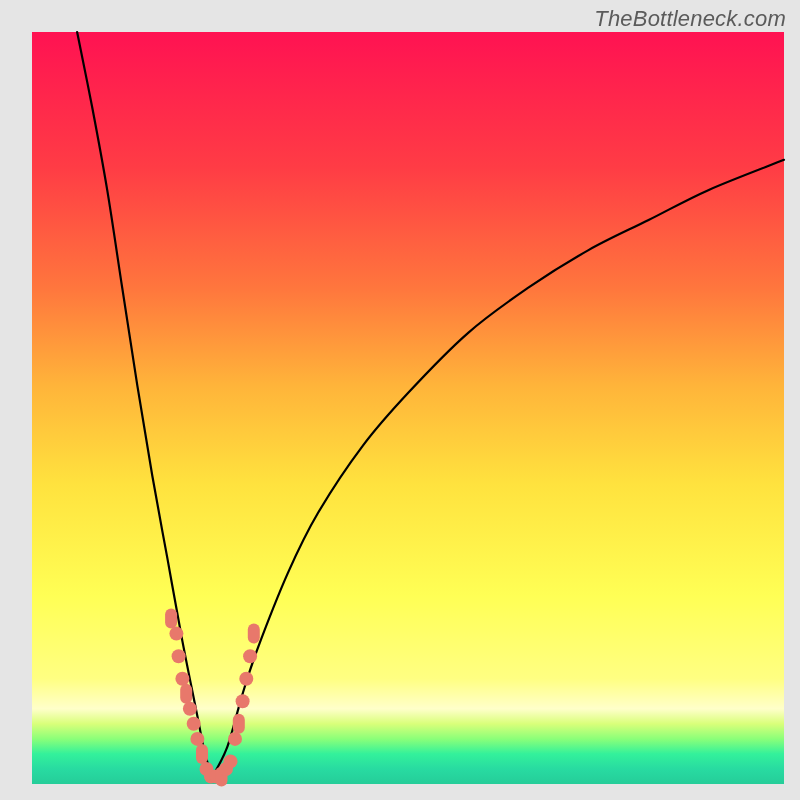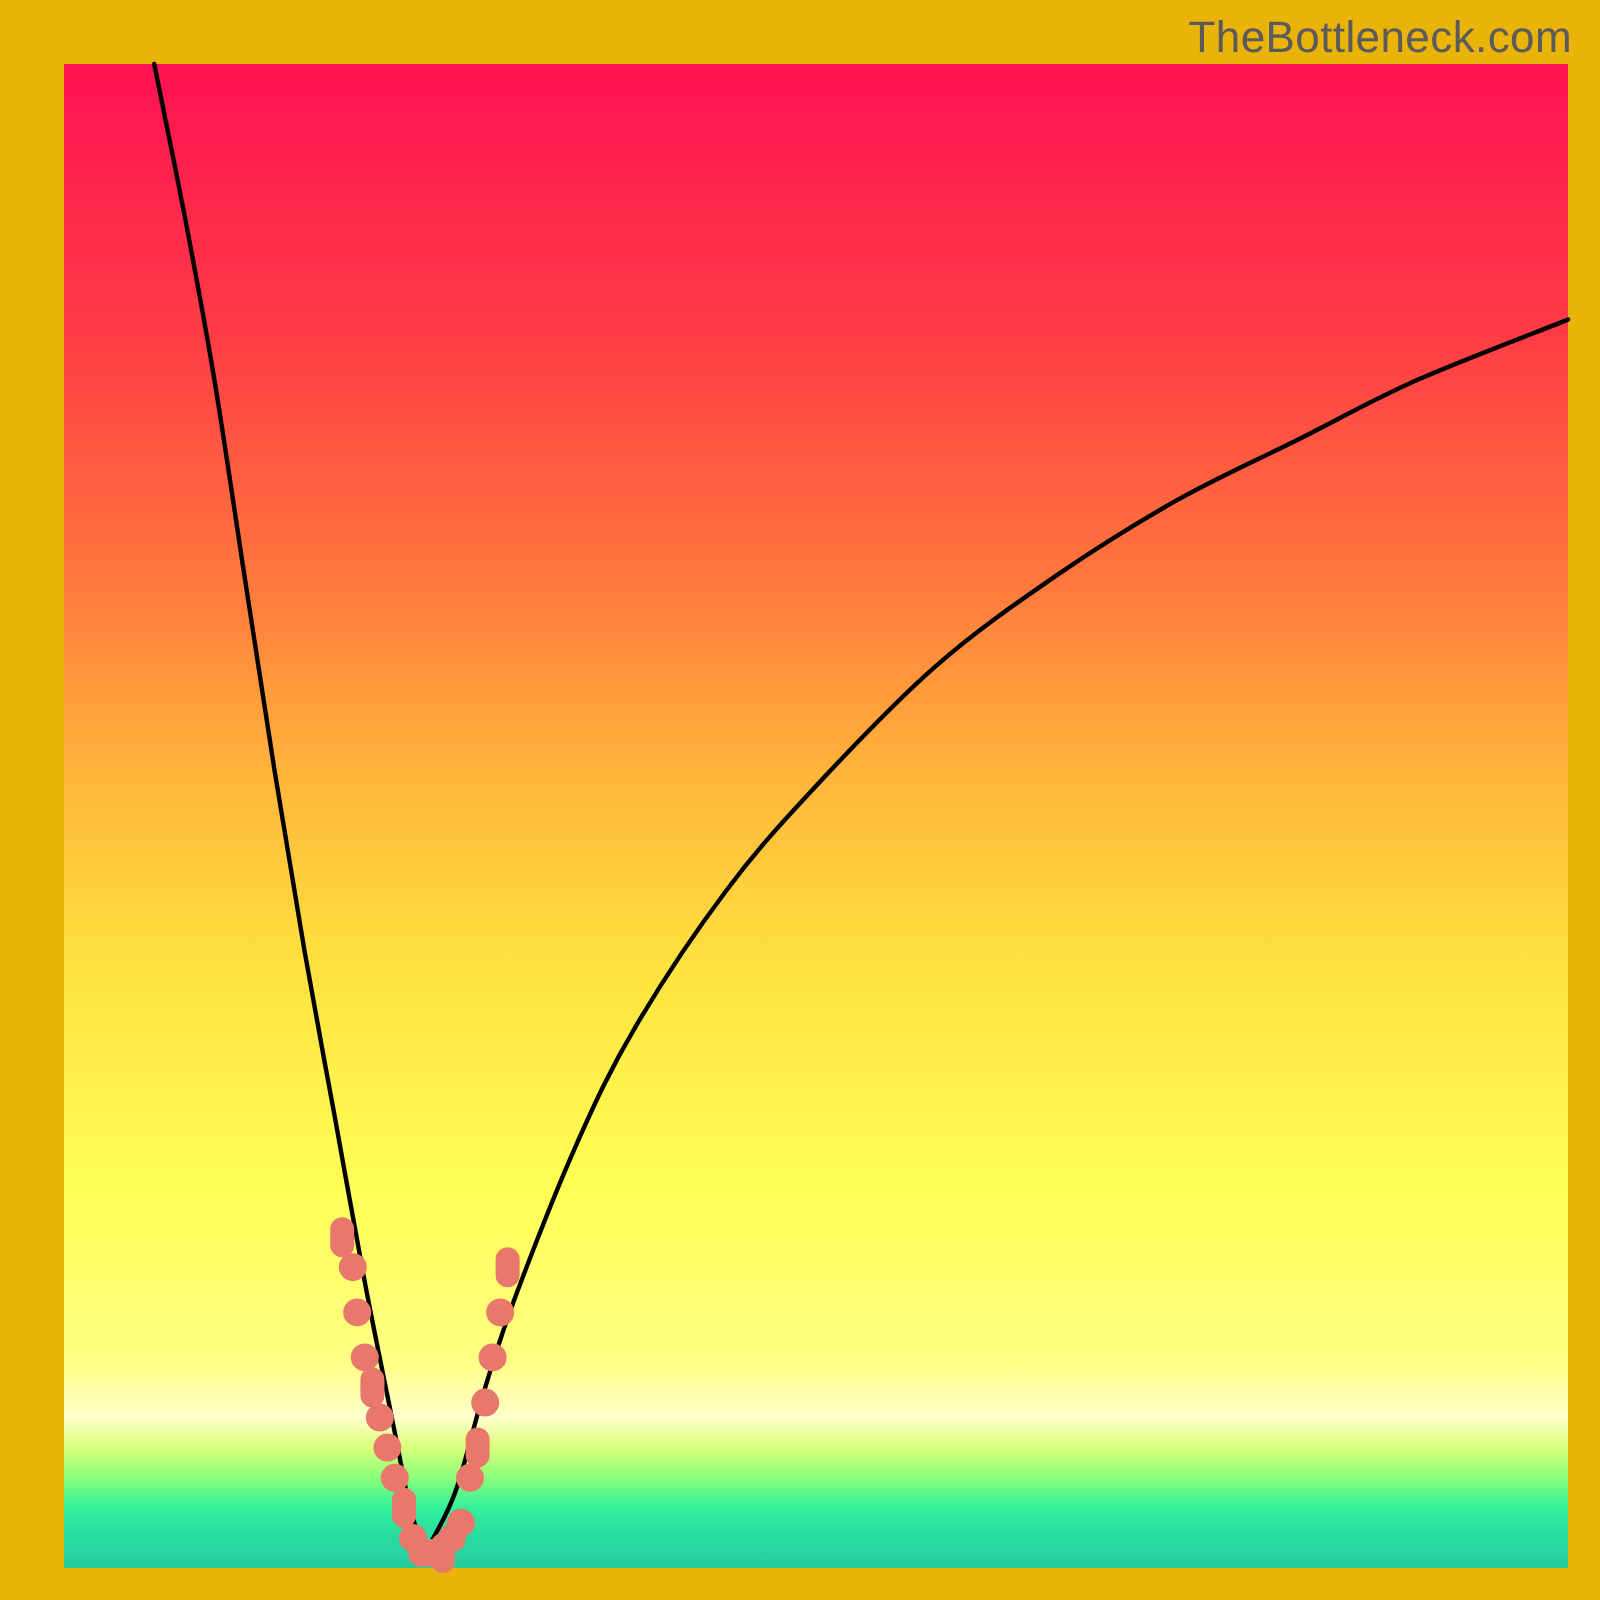--- a/index.html
+++ b/index.html
@@ -8,21 +8,22 @@
     width: 800px;
     height: 800px;
     overflow: hidden;
     background: #000;
     font-family: Arial, Helvetica, sans-serif;
   }
   .frame {
     position: relative;
     width: 800px;
     height: 800px;
-    background: #eab308;
+    background: #e5e5e5;
+    font-style: italic;
   }
   .plot-area {
     position: absolute;
     left: 32px;
     top: 32px;
     width: 752px;
     height: 752px;
     
     background: linear-gradient(
       to bottom,

